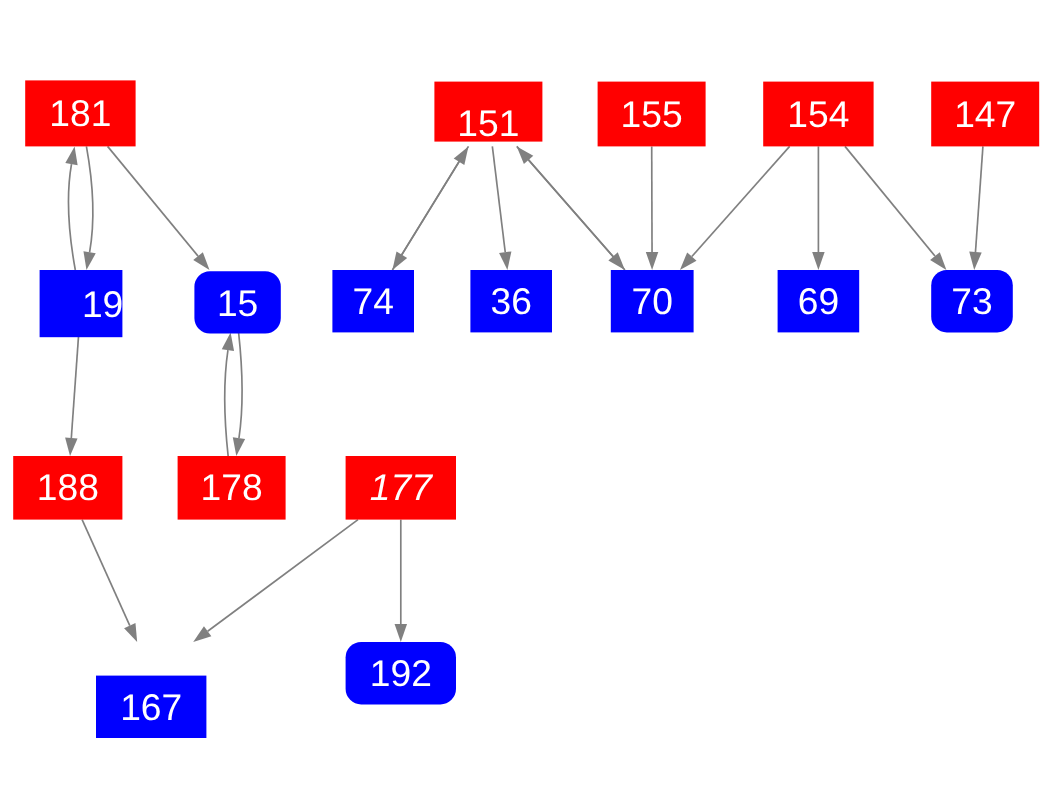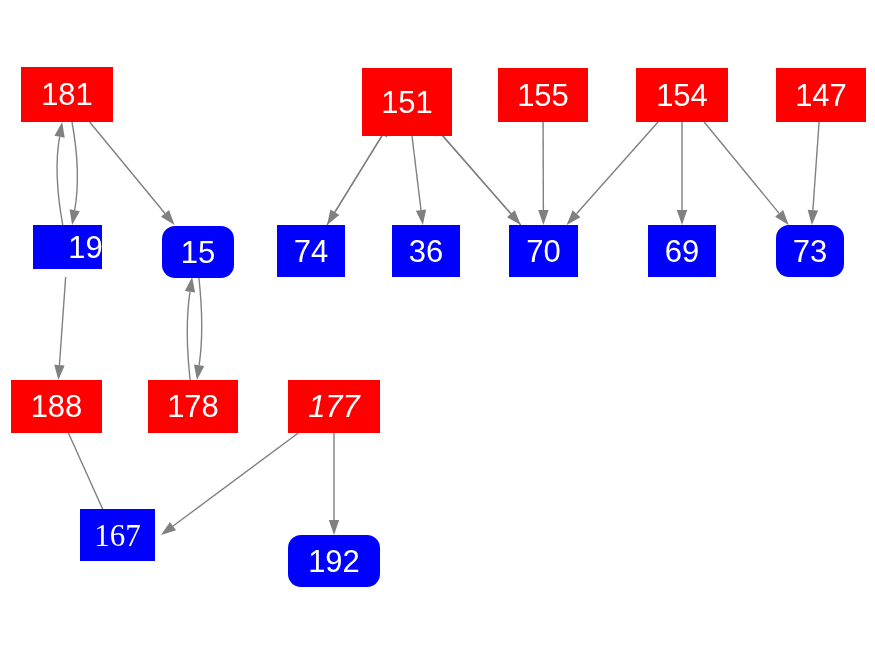--- a/index.html
+++ b/index.html
@@ -81,33 +81,33 @@
       <polygon points="114.30,535.00 103.41,523.45 112.89,519.19" fill="#808080"></polygon>
       <path d="M 298.32 433.00 Q 230.00 483.75 173.04 526.06" fill="none" stroke="#808080" stroke-width="1.4"></path>
       <polygon points="161.00,535.00 169.94,521.88 176.15,530.23" fill="#808080"></polygon>
       <path d="M 334.00 433.00 Q 334.00 483.75 334.00 520.00" fill="none" stroke="#808080" stroke-width="1.4"></path>
       <polygon points="334.00,535.00 328.80,520.00 339.20,520.00" fill="#808080"></polygon>
     </svg>
   <div id="node-layer">
       <div class="graph-node red" style="left: 21px; top: 67px; width: 92px; height: 55px;">
         <span class="node-label">181</span>
       </div>
-      <div class="graph-node red" style="left: 362px; top: 68px; width: 90px; height: 68px;">
+      <div class="graph-node red" style="left: 362px; top: 68px; width: 90px; height: 50px; align-items: flex-end;">
         <span class="node-label">151</span>
       </div>
       <div class="graph-node red" style="left: 498px; top: 68px; width: 90px; height: 54px;">
         <span class="node-label">155</span>
       </div>
       <div class="graph-node red" style="left: 636px; top: 68px; width: 92px; height: 54px;">
         <span class="node-label">154</span>
       </div>
       <div class="graph-node red" style="left: 776px; top: 68px; width: 90px; height: 54px;">
         <span class="node-label">147</span>
       </div>
-      <div class="graph-node blue" style="left: 33px; top: 225px; width: 69px; height: 44px; padding-left: 36px;">
+      <div class="graph-node blue" style="left: 33px; top: 225px; width: 69px; height: 56px; padding-left: 36px;">
         <span class="node-label">19</span>
       </div>
       <div class="graph-node blue" style="left: 162px; top: 226px; width: 72px; height: 52px; border-radius: 13px;">
         <span class="node-label">15</span>
       </div>
       <div class="graph-node blue" style="left: 277px; top: 225px; width: 68px; height: 52px;">
         <span class="node-label">74</span>
       </div>
       <div class="graph-node blue" style="left: 392px; top: 225px; width: 68px; height: 52px;">
         <span class="node-label">36</span>
@@ -123,20 +123,20 @@
       </div>
       <div class="graph-node red" style="left: 11px; top: 380px; width: 91px; height: 53px;">
         <span class="node-label">188</span>
       </div>
       <div class="graph-node red" style="left: 148px; top: 380px; width: 90px; height: 53px;">
         <span class="node-label">178</span>
       </div>
       <div class="graph-node red" style="left: 288px; top: 380px; width: 92px; height: 53px; font-style: italic;">
         <span class="node-label">177</span>
       </div>
-      <div class="graph-node blue" style="left: 80px; top: 509px; width: 75px; height: 52px; font-family: Liberation Serif, serif;">
+      <div class="graph-node blue" style="left: 80px; top: 563px; width: 92px; height: 52px;">
         <span class="node-label">167</span>
       </div>
       <div class="graph-node blue" style="left: 288px; top: 535px; width: 92px; height: 52px; border-radius: 13px;">
         <span class="node-label">192</span>
       </div>
     </div>
 </div>
 
 </body></html>

